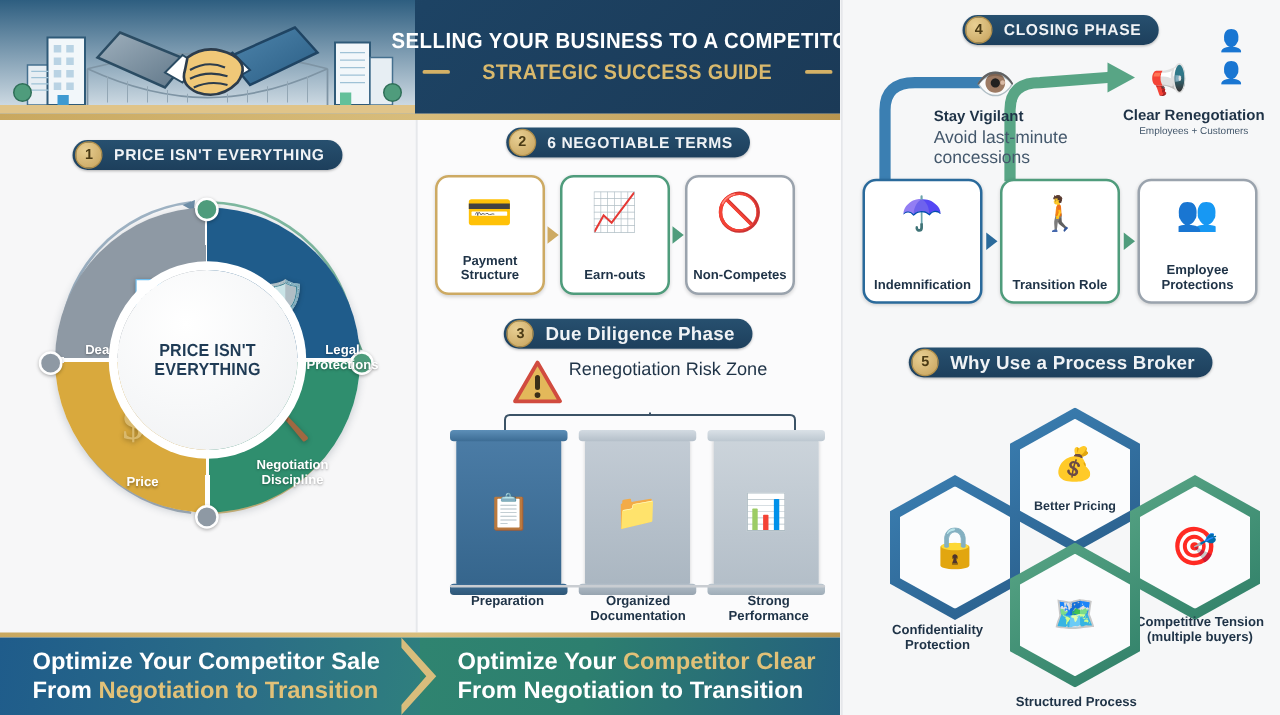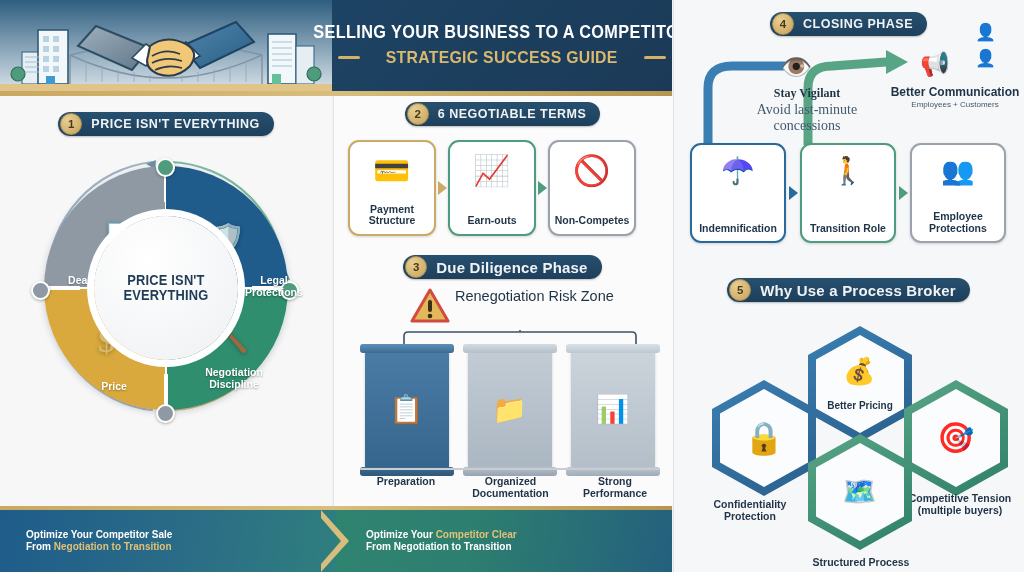--- a/index.html
+++ b/index.html
@@ -95,21 +95,21 @@
      box-shadow:0 1px 3px rgba(0,0,0,.18);display:flex;align-items:center;justify-content:center;}
   .pillar-cap{position:absolute;left:-5px;right:-5px;height:9px;border-radius:3px;}
   .pillar-ic{font-size:28px;line-height:1;}
   #pillar-floor{left:360px;top:468px;width:300px;height:2px;background:#c9cdd2;border-radius:2px;}
   #pillar-labels{left:358px;top:476px;width:305px;display:flex;justify-content:space-between;}
   .pillar-lbl{width:96px;text-align:center;font-size:10.5px;font-weight:bold;
      color:#1f3347;line-height:1.12;}
 
   
   #sec4-head{left:673px;top:12px;width:351px;}
-  #vigilant-block{left:747px;top:86px;width:120px;text-align:center;font-family:Liberation Serif, serif;}
+  #vigilant-block{left:747px;top:86px;width:120px;}
   #vig-t{font-size:12px;font-weight:bold;color:#1f3347;}
   #vig-s{font-size:14px;color:#44586c;line-height:1.15;margin-top:1px;}
   #eye-icon{left:780px;top:52px;font-size:26px;}
   #comm-block{left:890px;top:86px;width:130px;text-align:center;}
   #comm-t{font-size:12px;font-weight:bold;color:#1f3347;line-height:1.1;}
   #comm-s{font-size:8px;color:#44586c;margin-top:1px;}
   #megaphone-icon{left:920px;top:50px;font-size:24px;}
   #sec4-cards{left:690px;top:140px;width:320px;height:105px;display:flex;align-items:center;}
   .close-card{width:96px;height:100px;border-radius:11px;background:#ffffff;
      display:flex;flex-direction:column;align-items:center;justify-content:flex-end;
@@ -134,21 +134,21 @@
   
   #bot-gold{left:0;top:506px;width:672px;height:4px;
      background:linear-gradient(90deg,#c9a85f,#d8bd7c,#b8954f);}
   #bot-banner{left:0;top:510px;width:672px;height:62px;display:flex;}
   #bot-left{width:336px;height:62px;
      background:linear-gradient(100deg,#1f5c8b 0%,#2b6e86 60%,#2f7f7e 100%);
      display:flex;align-items:center;padding-left:26px;box-sizing:border-box;position:relative;}
   #bot-right{width:336px;height:62px;
      background:linear-gradient(100deg,#2f8470 0%,#2d7f6f 40%,#24607e 100%);
      display:flex;align-items:center;padding-left:30px;box-sizing:border-box;}
-  .bot-txt{font-size:10px;font-weight:bold;color:#ffffff;line-height:1.22;}
+  .bot-txt{font-size:19px;font-weight:bold;color:#ffffff;line-height:1.22;}
   .gold{color:#e1c178;}
   #chev{position:absolute;right:-15px;top:0;width:30px;height:62px;z-index:3;}
 
   svg{display:block;}
 </style>
 </head>
 <body>
 
 <div id="root">
 
@@ -376,21 +376,21 @@
   <span class="abs" id="eye-icon">👁️</span>
   <div class="abs" id="vigilant-block">
     <div id="vig-t">Stay Vigilant</div>
     <div id="vig-s">Avoid last-minute concessions</div>
   </div>
 
   <span class="abs" id="megaphone-icon">📢</span>
   <span class="abs" style="left:975px;top:22px;font-size:17px;">👤</span>
   <span class="abs" style="left:975px;top:48px;font-size:17px;">👤</span>
   <div class="abs" id="comm-block">
-    <div id="comm-t">Better Communication</div>
+    <div id="comm-t">Clear Renegotiation</div>
     <div id="comm-s">Employees + Customers</div>
   </div>
 
   <div class="abs" id="sec4-cards">
     <div class="close-card" style="border:2.5px solid #2a6a9b;">
       <span class="ic">☂️</span>
       <span class="close-lbl">Indemnification</span>
     </div>
     <div class="card-arrow" style="width:14px;">
       <span style="border-left:9px solid #2a6a9b;"></span>

